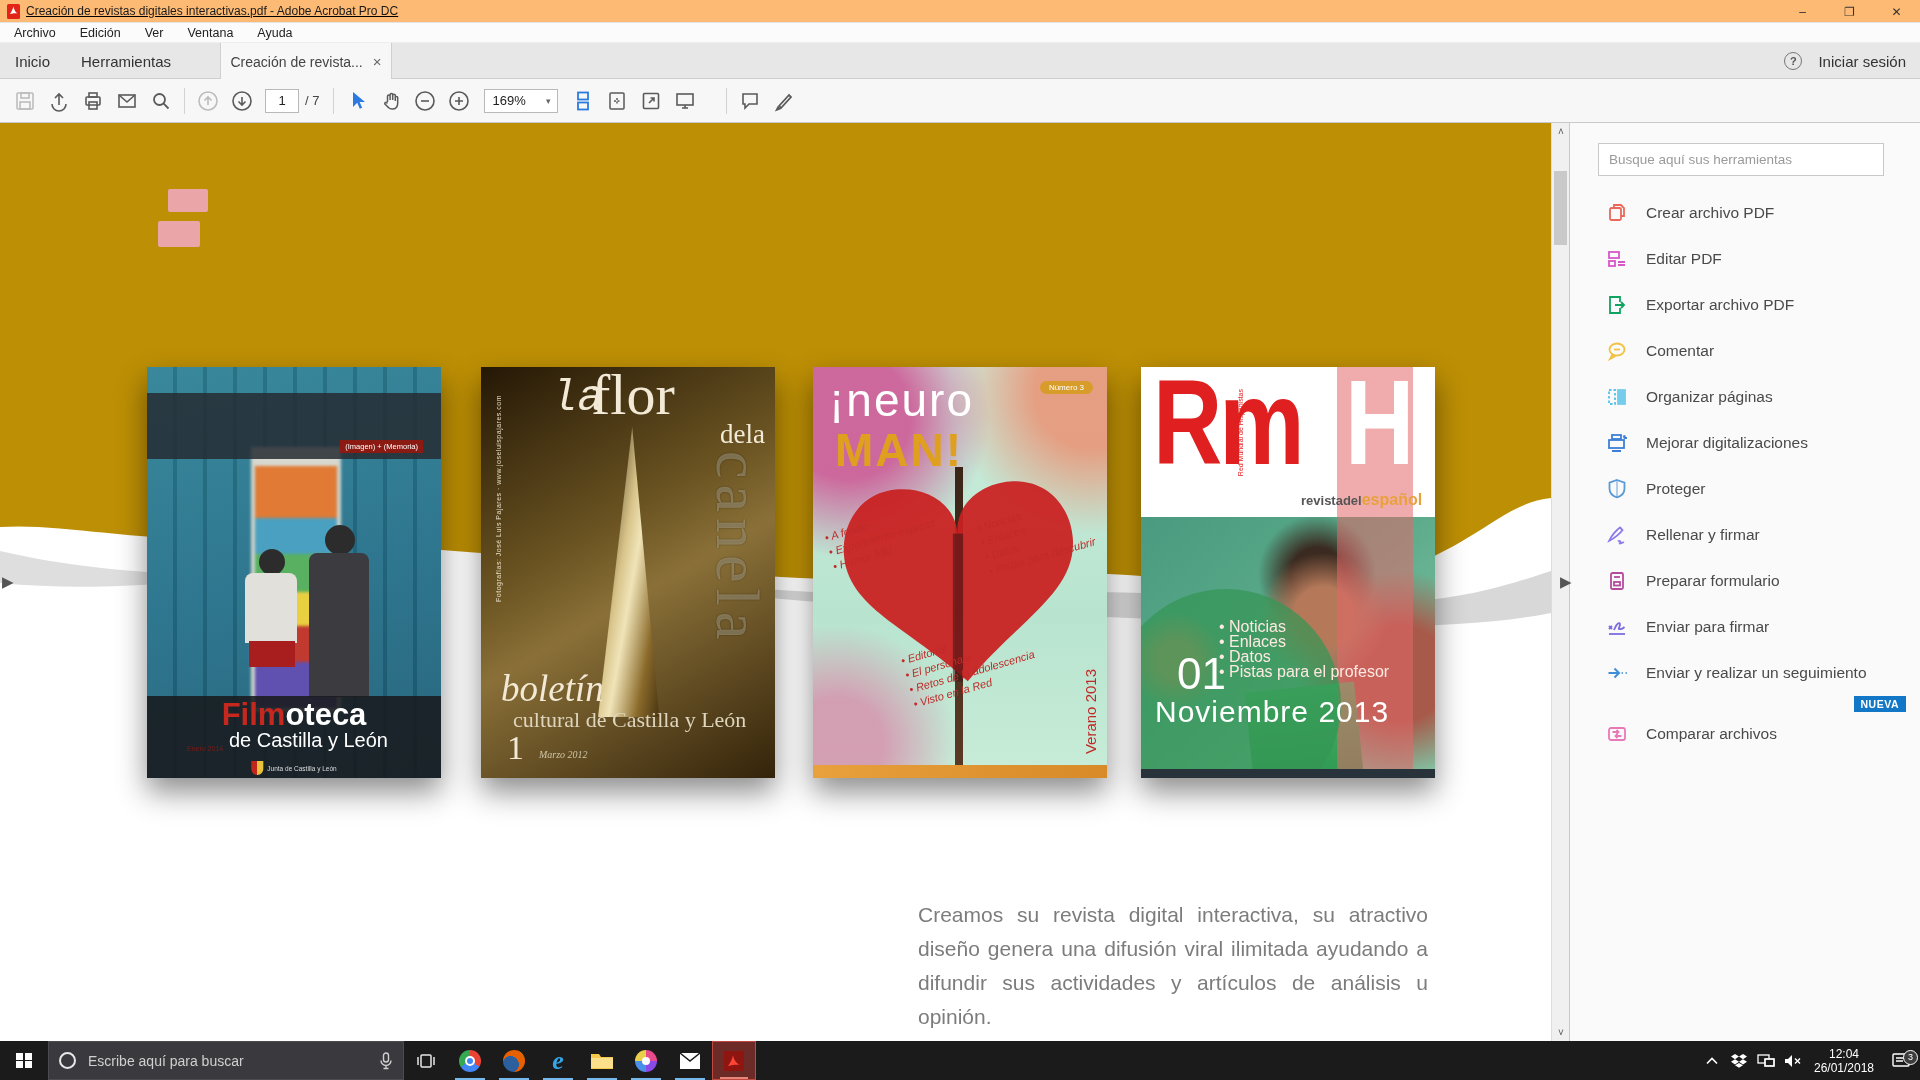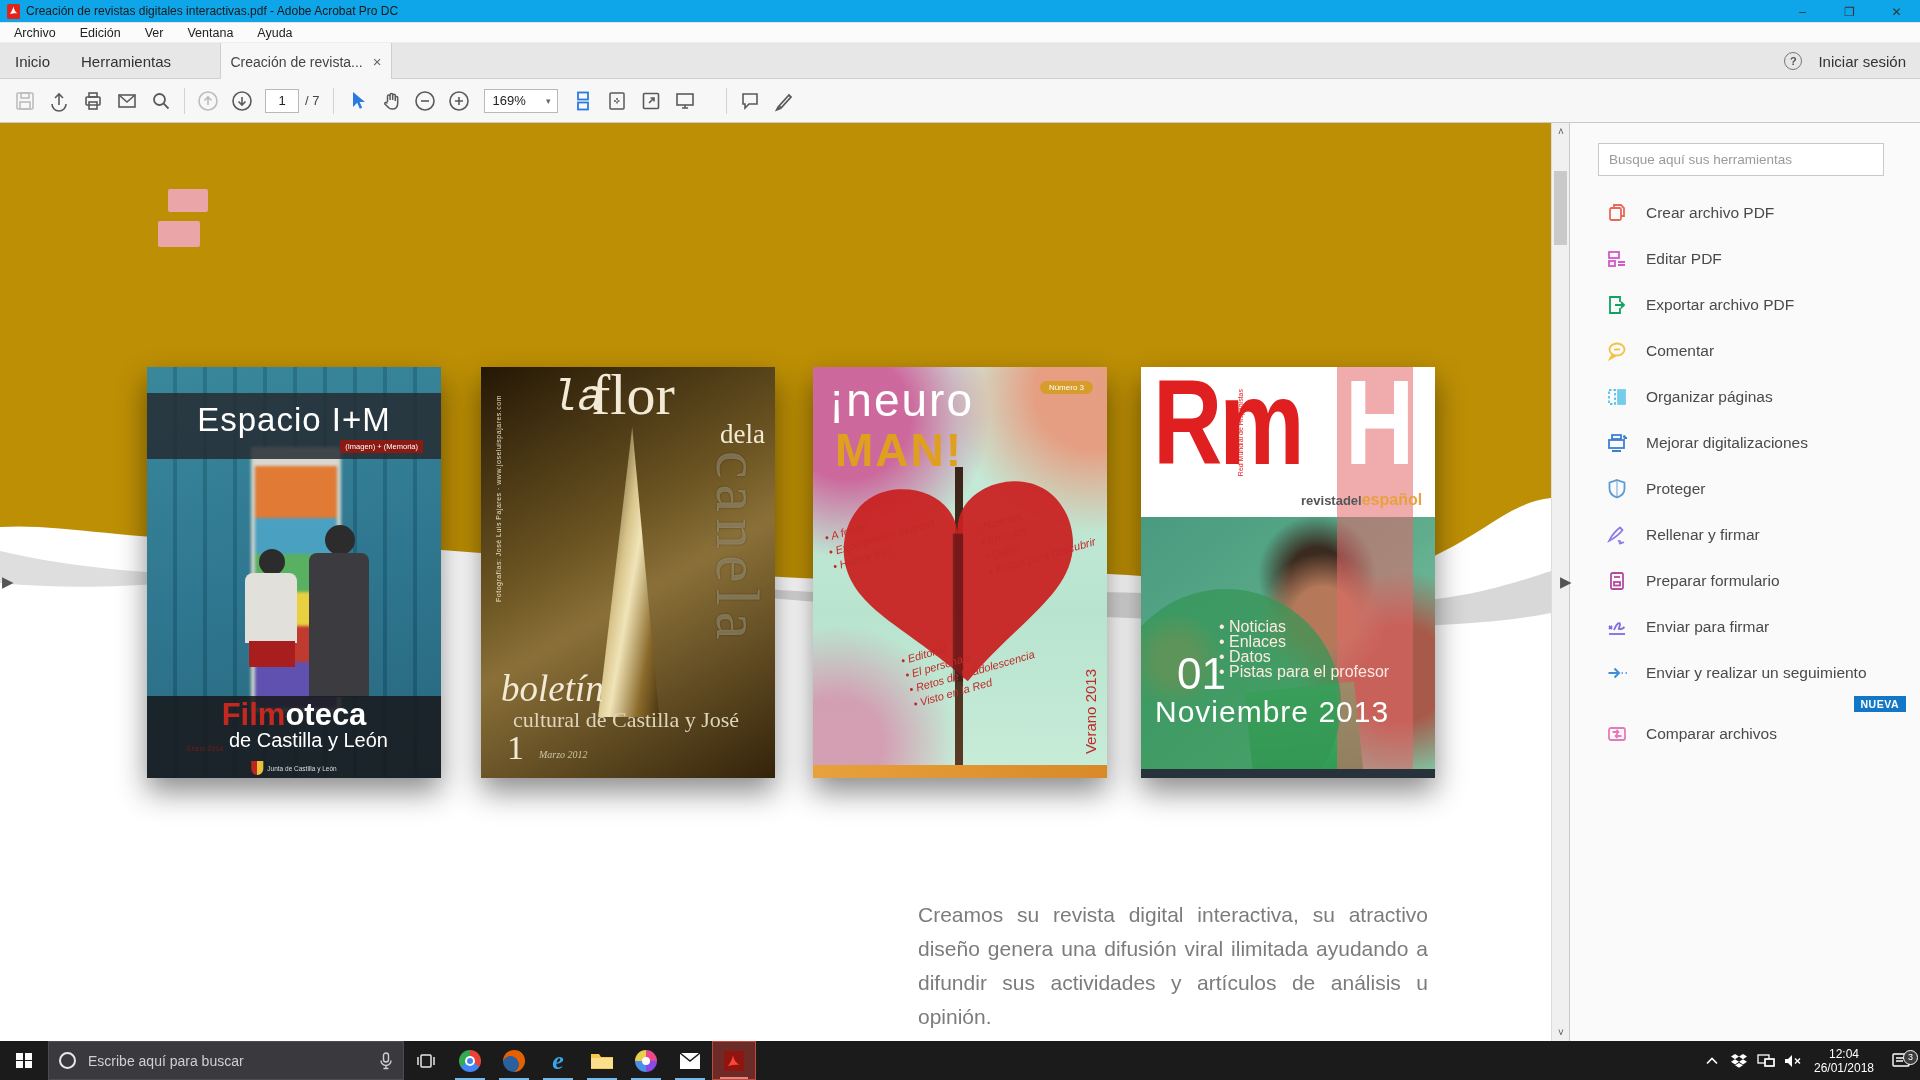--- a/index.html
+++ b/index.html
@@ -2,21 +2,21 @@
 <html><head>
 <meta charset="utf-8">
 <style>
   html,body{margin:0;padding:0;background:#000;}
   *{box-sizing:border-box;font-family:"Liberation Sans",sans-serif;}
   #root{position:relative;width:1920px;height:1080px;overflow:hidden;background:#fff;}
   .abs{position:absolute;}
   svg{display:block;}
 
   
-  #titlebar{left:0;top:0;width:1920px;height:23px;background:#0ea5e9;border-bottom:1px solid #e4e4e4;display:flex;align-items:center;}
+  #titlebar{left:0;top:0;width:1920px;height:23px;background:#fdba74;border-bottom:1px solid #e4e4e4;display:flex;align-items:center;text-decoration:underline;}
   #titlebar .title{font-size:12px;color:#1a1a1a;margin-left:6px;}
   .winbtn{width:47px;height:23px;display:flex;align-items:center;justify-content:center;font-size:12px;color:#333;}
   #win-controls{position:absolute;right:0;top:0;display:flex;}
 
   
   #menubar{left:0;top:23px;width:1920px;height:20px;background:#fbfbfb;display:flex;align-items:center;gap:24px;padding-left:14px;border-bottom:1px solid #eee;}
   .menu-item{font-size:12.5px;color:#222;}
 
   
   #tabbar{left:0;top:43px;width:1920px;height:36px;background:#e7e7e7;border-bottom:1px solid #cfcfcf;}
@@ -313,21 +313,20 @@
 
     <div class="cover" id="cover1">
       <div id="c1-door"></div>
       <div id="c1-window"></div>
       <div class="c1-kid-head" style="left:112px;top:182px;width:26px;height:26px"></div>
       <div class="c1-kid-body" style="left:98px;top:206px;width:52px;height:70px;background:#e2e0da"></div>
       <div class="c1-kid-body" style="left:102px;top:274px;width:46px;height:26px;background:#a81e1e;border-radius:0"></div>
       <div class="c1-kid-head" style="left:178px;top:158px;width:30px;height:30px"></div>
       <div class="c1-kid-body" style="left:162px;top:186px;width:60px;height:144px;background:#3c3c40"></div>
       <div id="c1-band-top">
-        <div id="c1-title">Espacio I+M</div>
         <div id="c1-sub">(Imagen) + (Memoria)</div>
       </div>
       <div id="c1-band-bot">
         <div id="c1-film">
           <span class="red">Film</span><span>oteca</span>
         </div>
         <div id="c1-line2">de Castilla y León</div>
         <div id="c1-date">Enero 2014</div>
         <div id="c1-logo">
           <div id="c1-shield"></div>
@@ -337,21 +336,21 @@
     </div>
 
     <div class="cover" id="cover2">
       <div id="c2-prism"></div>
       <div id="c2-la">la</div>
       <div id="c2-flor">flor</div>
       <div id="c2-dela">dela</div>
       <div id="c2-canela" class="vert">canela</div>
       <div id="c2-credit" class="vert-up">Fotografías: José Luis Pajares · www.joseluispajares.com</div>
       <div id="c2-boletin">boletín</div>
-      <div id="c2-cultural">cultural de Castilla y José</div>
+      <div id="c2-cultural">cultural de Castilla y León</div>
       <div id="c2-uno">1</div>
       <div id="c2-fecha">Marzo 2012</div>
     </div>
 
     <div class="cover" id="cover3">
       <div id="c3-stick"></div>
       <svg class="abs" style="left:20px;top:90px" width="255" height="240" viewBox="0 0 100 90">
         <path d="M50 28 C50 16 39 9 28 9 C13 9 5 21 5 33 C5 54 28 63 50 86 C72 63 95 54 95 33 C95 21 87 9 72 9 C61 9 50 16 50 28 Z" fill="#c92121" opacity="0.94" transform="rotate(-4 50 45)"></path>
         <rect x="47" y="28" width="4" height="58" fill="rgba(60,20,20,.55)"></rect>
       </svg>

